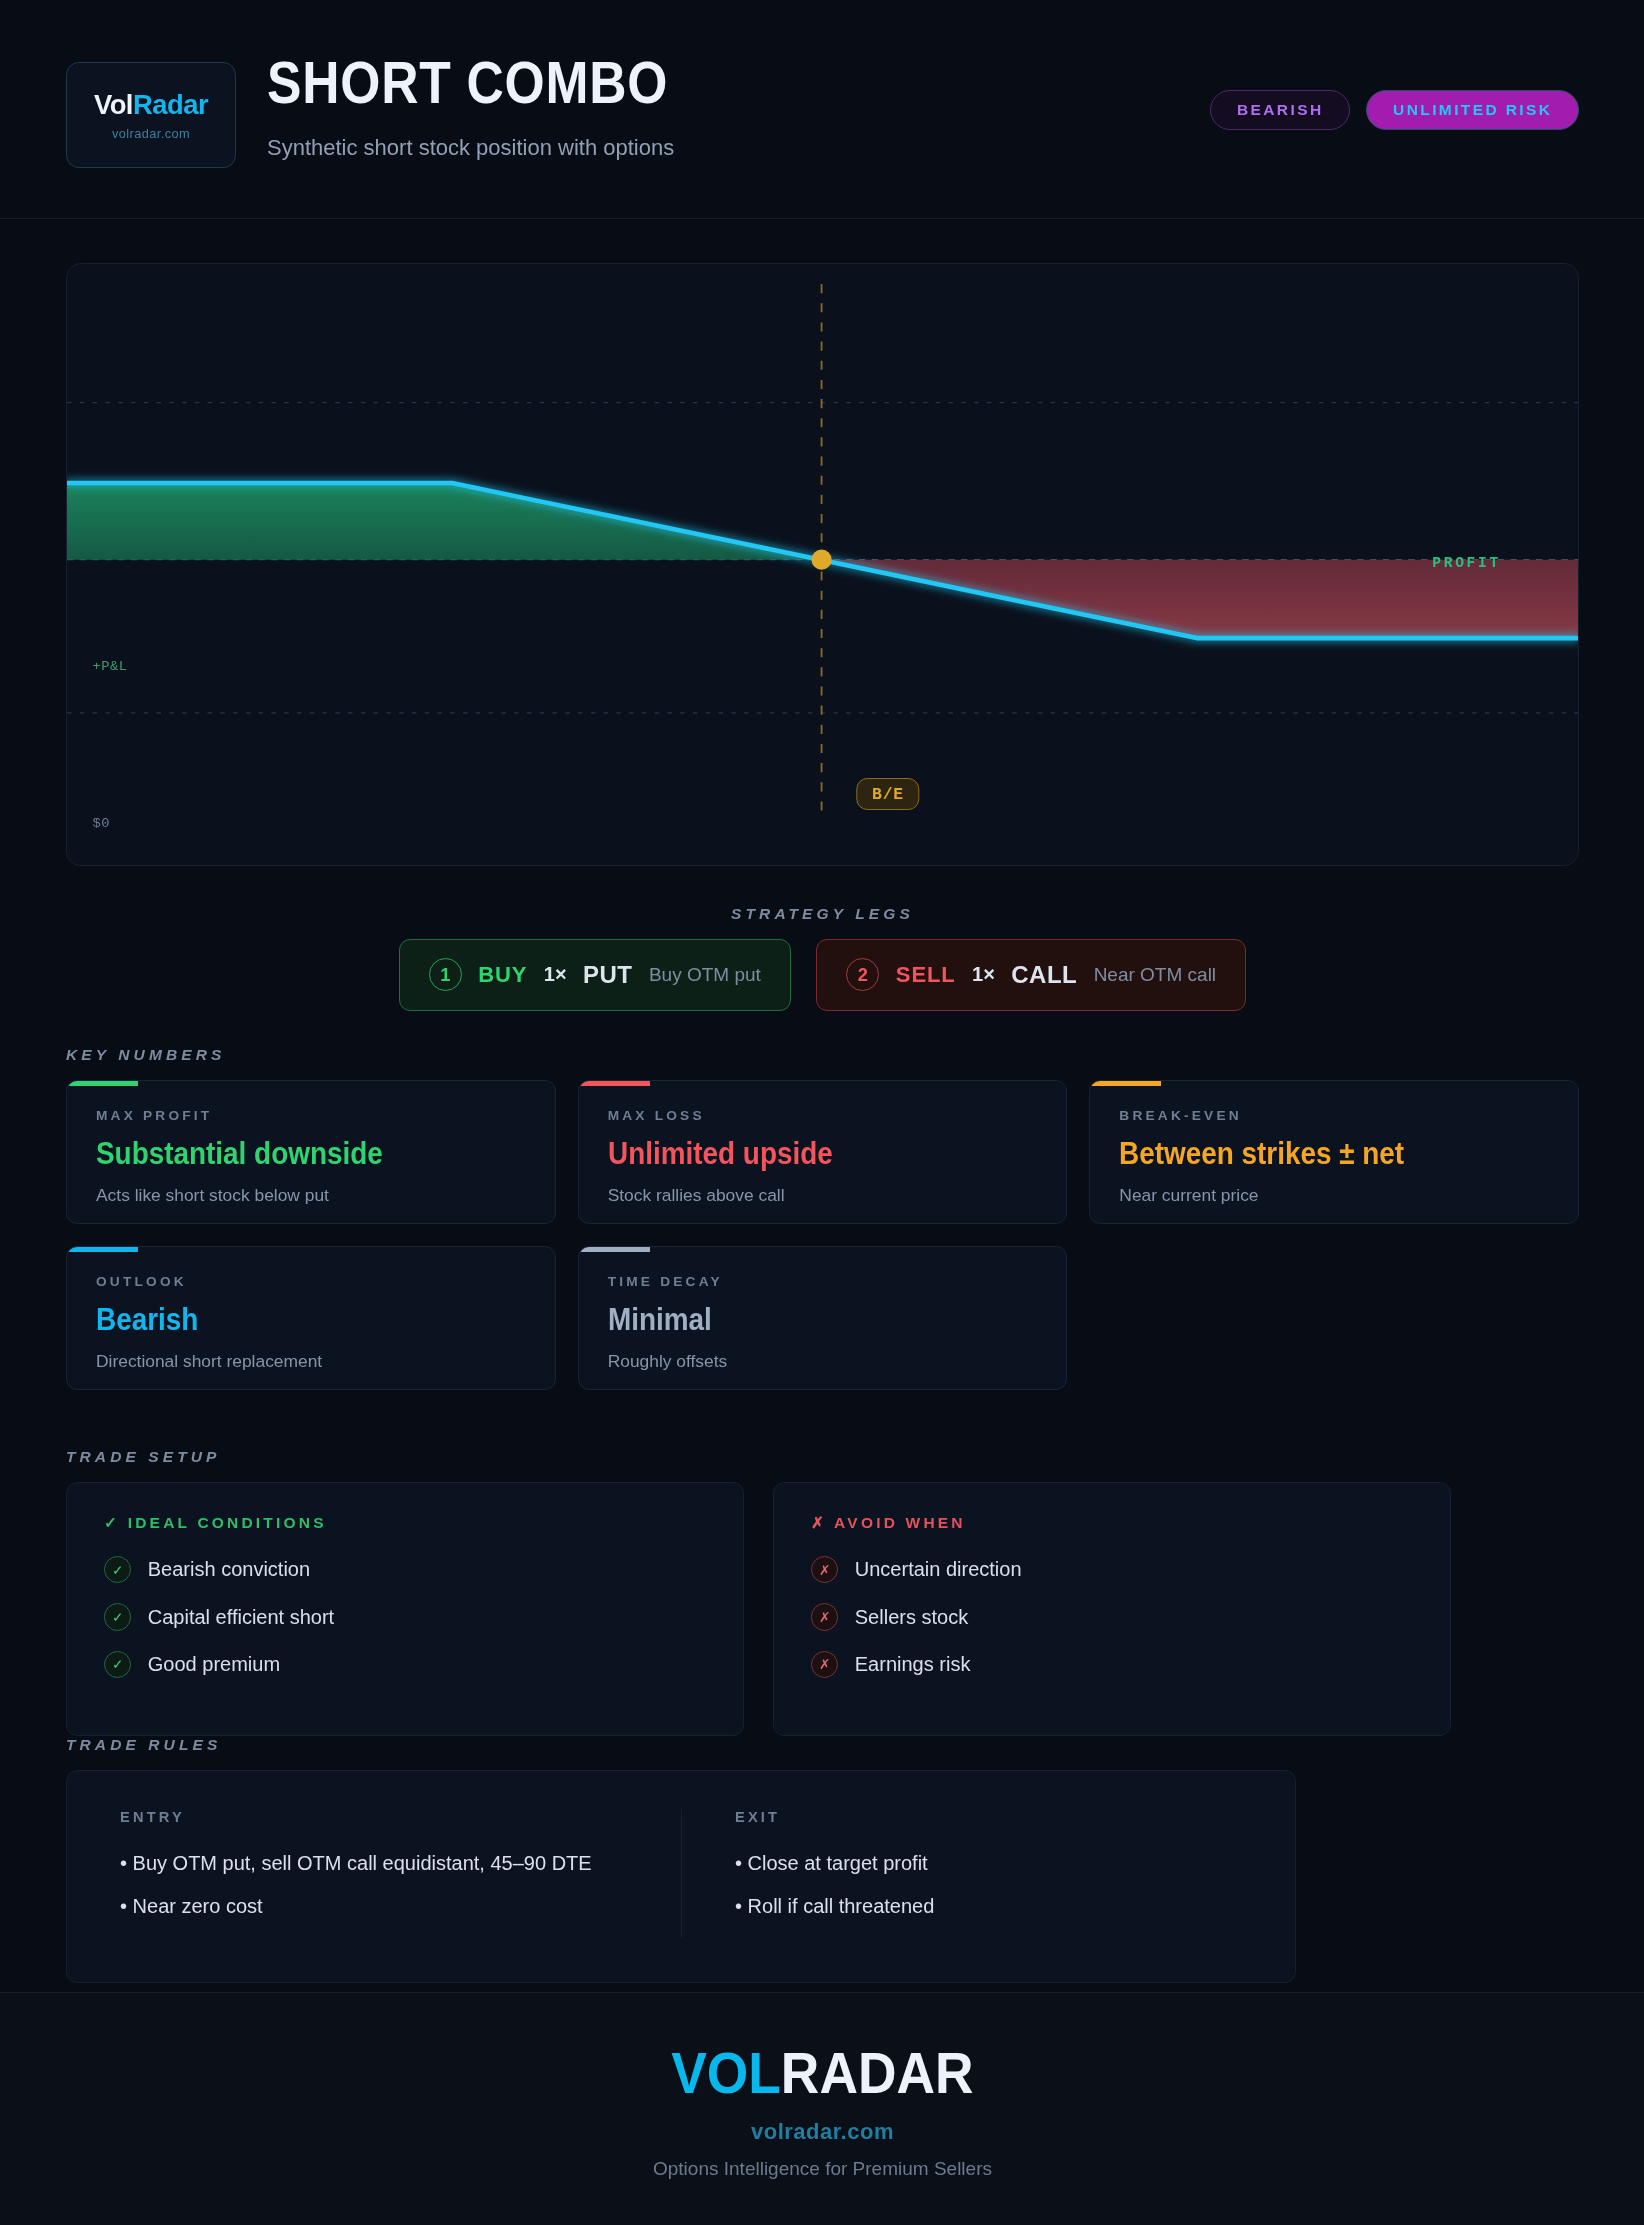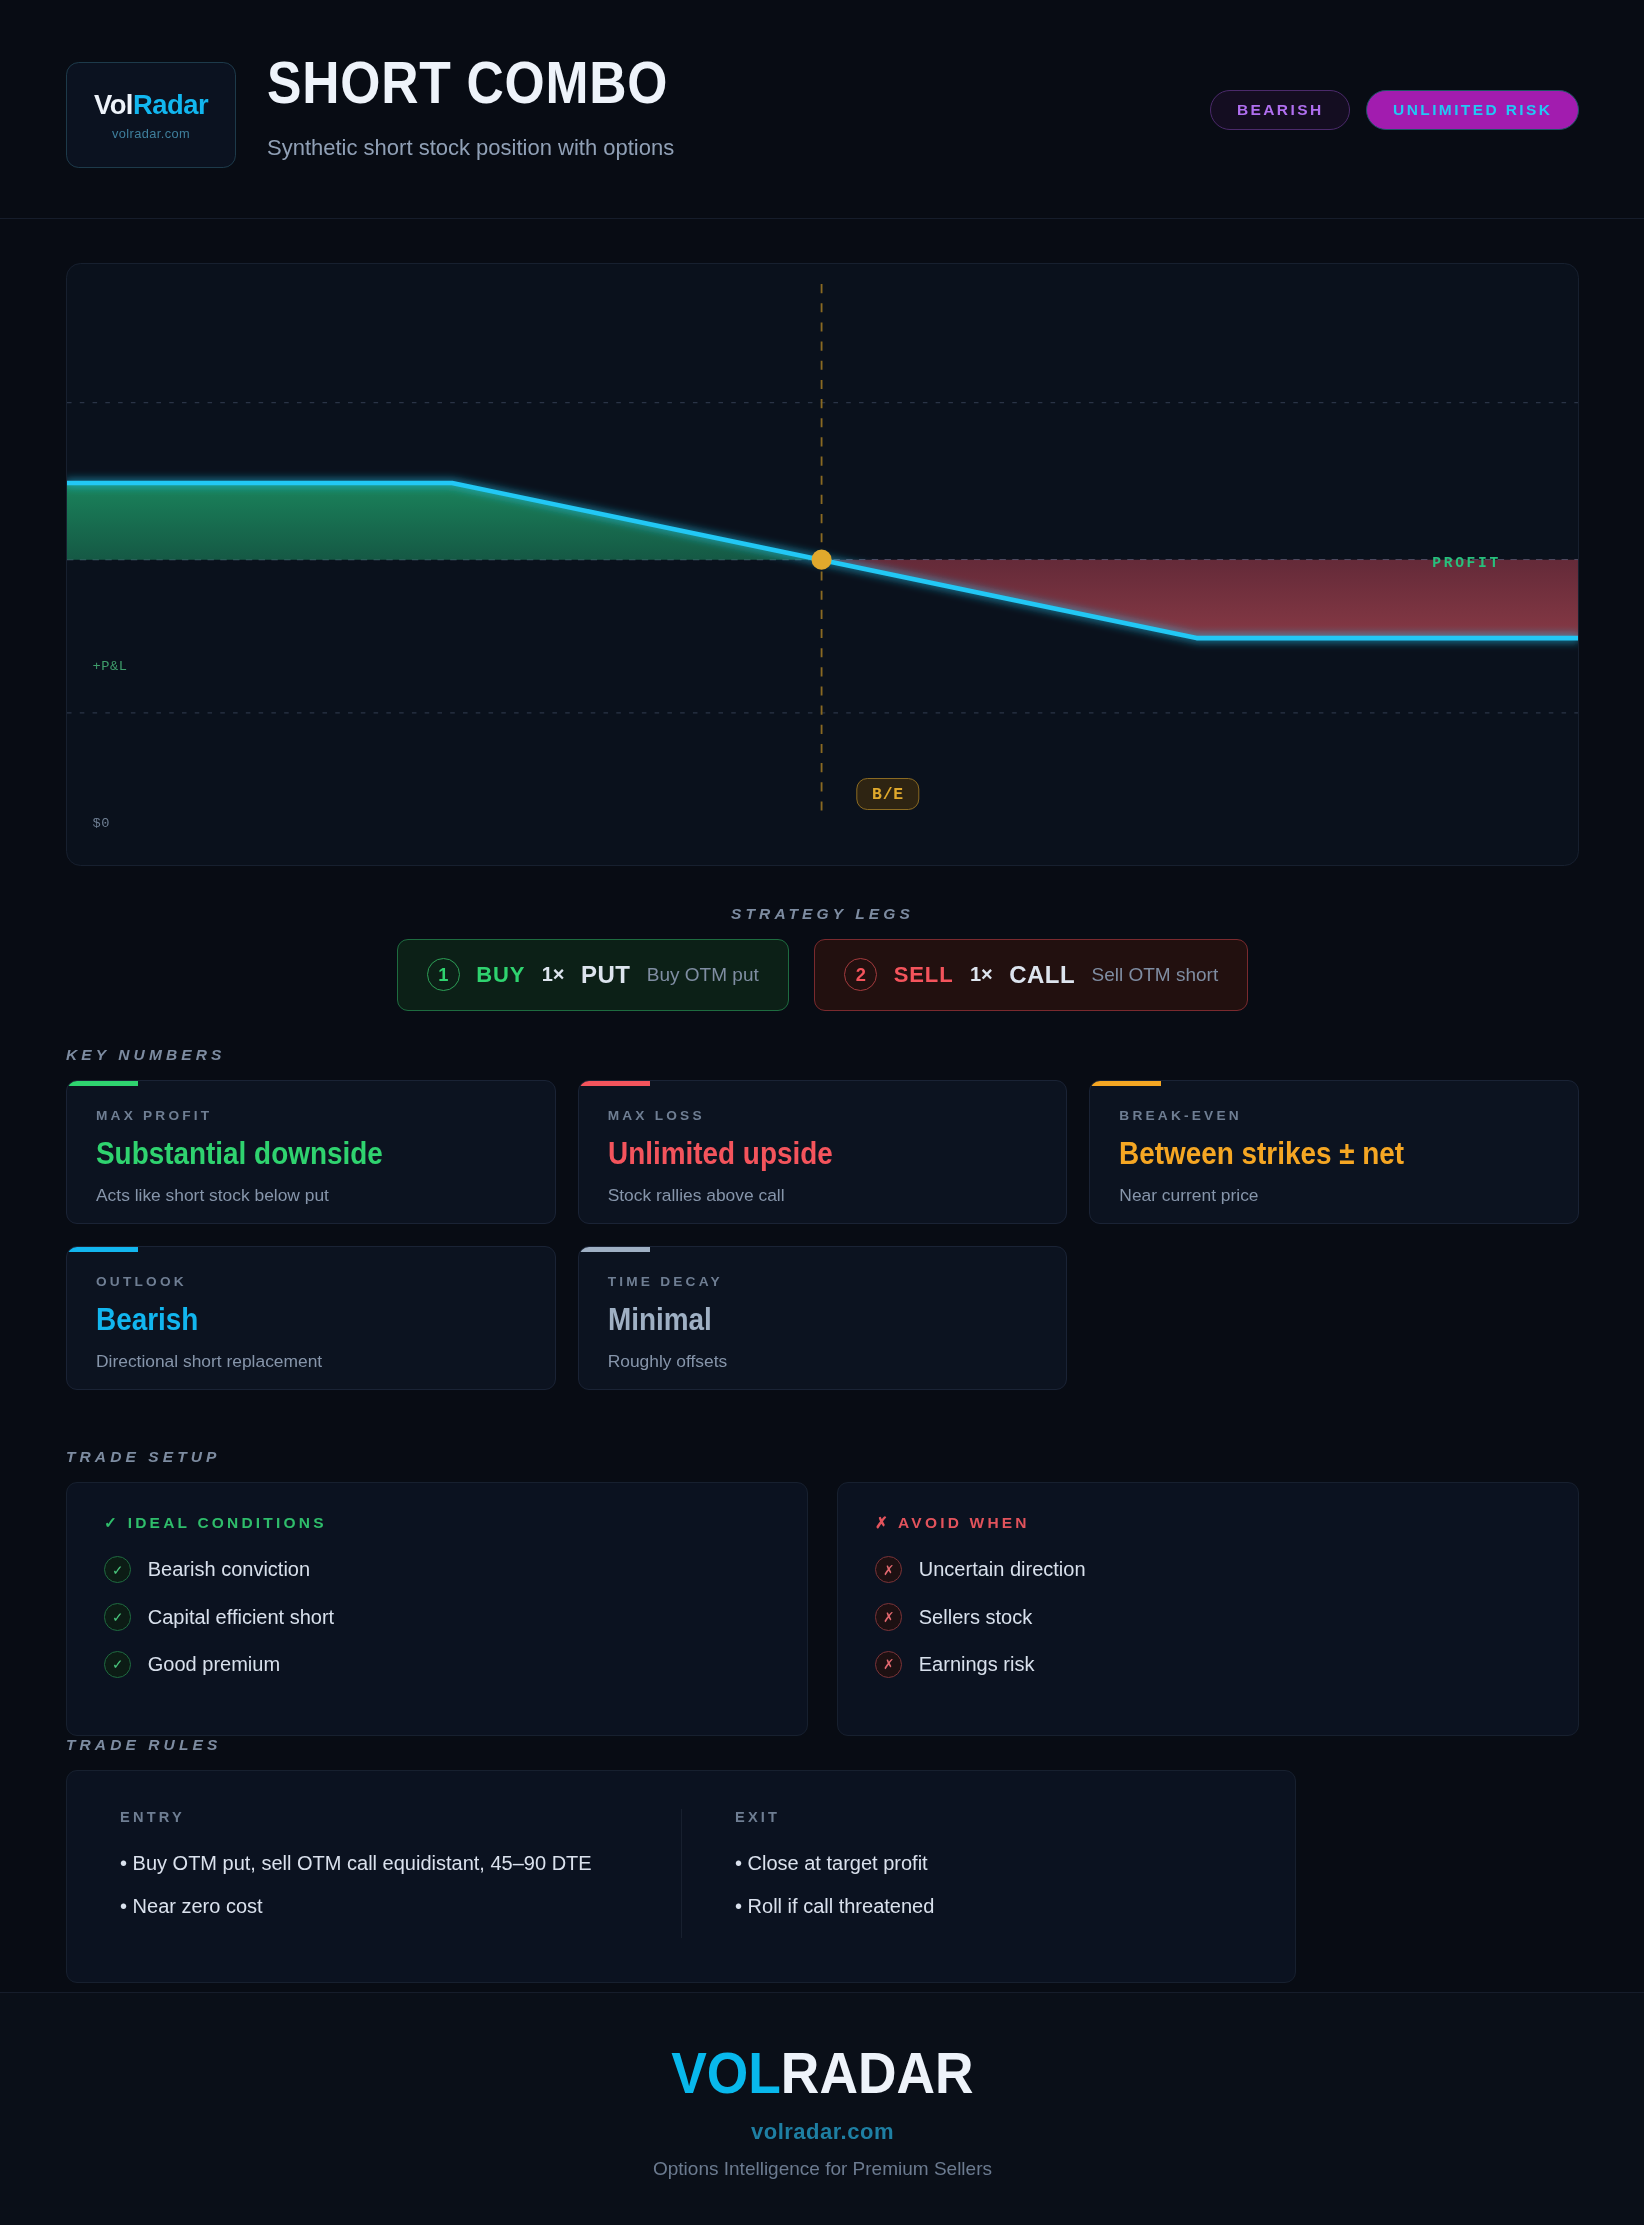--- a/index.html
+++ b/index.html
@@ -122,21 +122,21 @@
   .kn-label{ font-size:13.7px; letter-spacing:3.2px; color:#6f7e93; font-weight:bold; }
   .kn-value{
     margin-top:12.8px; font-size:31px; font-weight:bold; color:var(--accent);
     transform:scaleX(0.9); transform-origin:left center; white-space:nowrap;
   }
   .kn-note{ margin-top:12.8px; font-size:17.4px; color:#8695aa; }
 
   
   .ts-head{ position:absolute; left:66px; top:1448px; }
   .ts-grid{
-    position:absolute; left:66px; top:1482px; width:1513px;
+    position:absolute; left:66px; top:1482px; width:1385px;
     display:grid; grid-template-columns:1fr 1fr; gap:29px;
   }
   .ts-card{
     background:#0b1220; border:0.9px solid #17202f; border-radius:11px;
     padding:31px 37px 37px 37px; min-height:227px;
   }
   .ts-title{ font-size:15.5px; letter-spacing:3.2px; font-weight:bold; margin-bottom:24px; }
   .ts-title.good{ color:#2fbd6b; }
   .ts-title.bad{ color:#e2535c; }
   .ts-item{ display:flex; align-items:center; gap:16.4px; margin-bottom:20px; }
@@ -254,21 +254,21 @@
       <div class="leg-act">BUY</div>
       <div class="leg-qty">1×</div>
       <div class="leg-type">PUT</div>
       <div class="leg-desc">Buy OTM put</div>
     </div>
     <div class="leg sell">
       <div class="leg-num">2</div>
       <div class="leg-act">SELL</div>
       <div class="leg-qty">1×</div>
       <div class="leg-type">CALL</div>
-      <div class="leg-desc">Sell OTM short</div>
+      <div class="leg-desc">Near OTM call</div>
     </div>
   </div>
 
   <div class="kn-head">
     <div class="sec-title">KEY NUMBERS</div>
   </div>
   <div class="kn-grid">
     <div class="kn-card" id="kn0" style="--accent: #2fd36f;">
       <div class="kn-label">MAX PROFIT</div>
       <div class="kn-value">Substantial downside</div>

